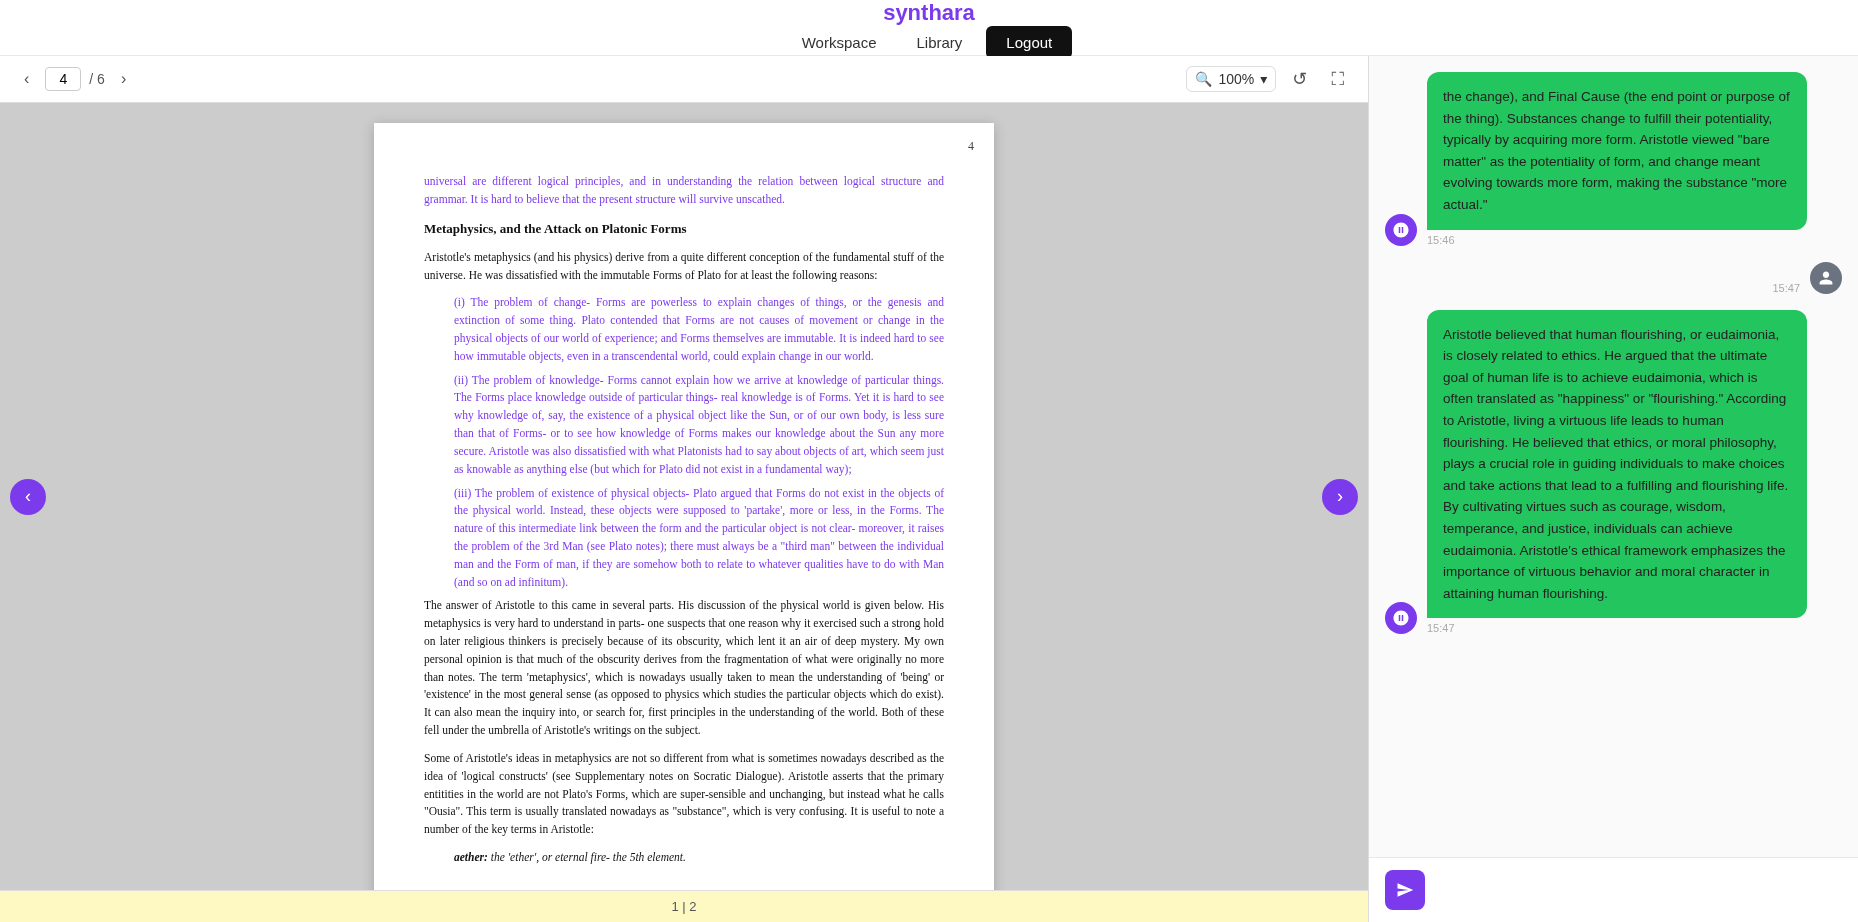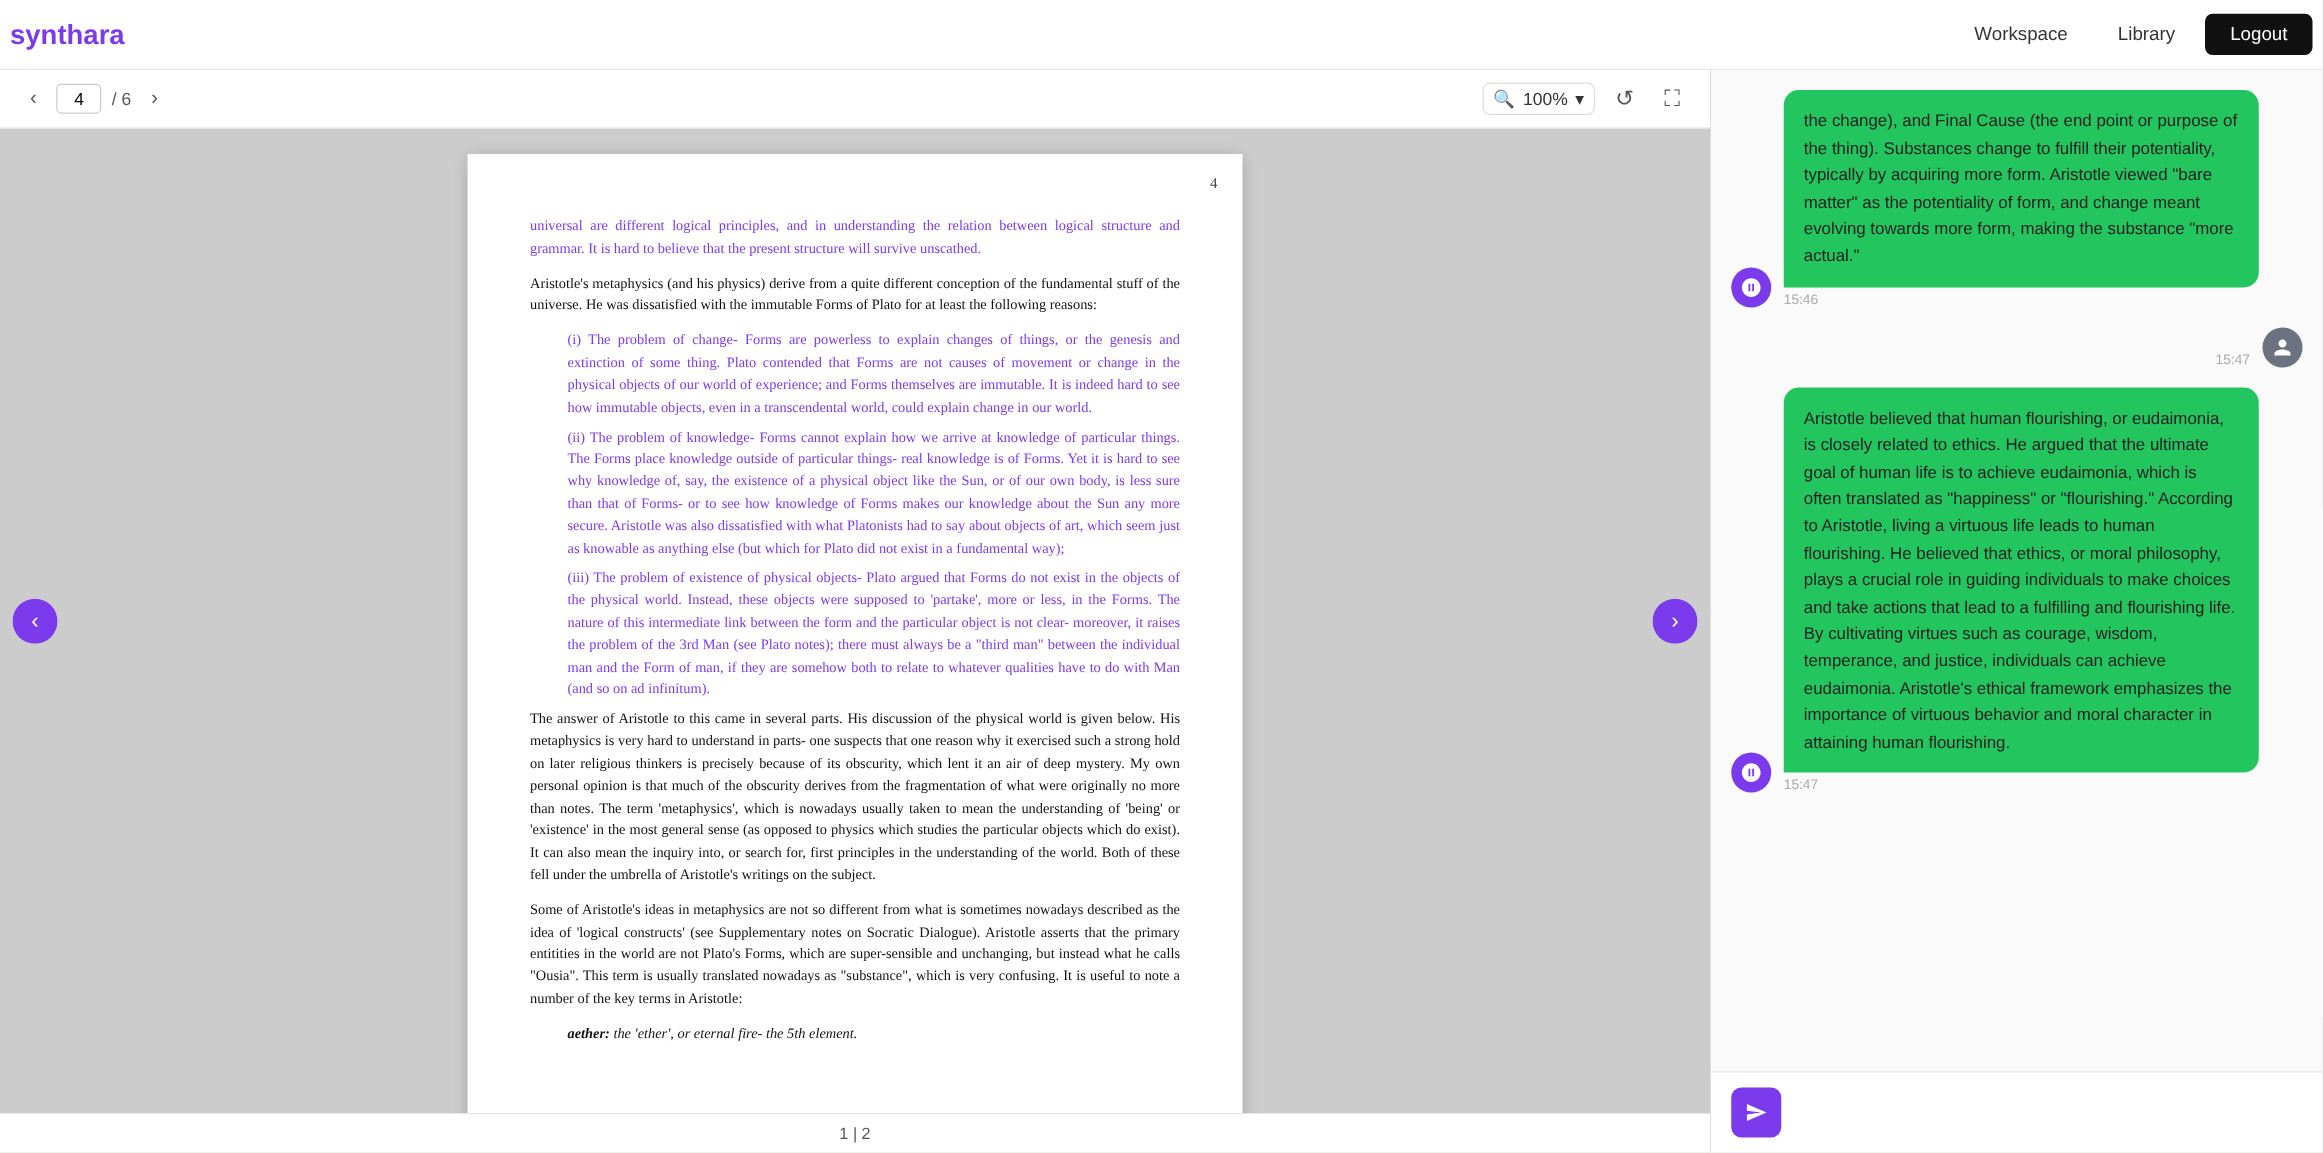--- a/index.html
+++ b/index.html
@@ -1,22 +1,22 @@
 <!DOCTYPE html>
 <html><head>
   <meta charset="utf-8">
   <style>
     * { box-sizing: border-box; margin: 0; padding: 0; }
     body { font-family: -apple-system, BlinkMacSystemFont, 'Segoe UI', sans-serif; background: #f5f5f5; display: flex; flex-direction: column; height: 922px; overflow: hidden; }
 
     
     .header {
       display: flex; align-items: center; justify-content: space-between;
-      background: #fff; padding: 0 8px; height: 56px;
-      border-bottom: 1px solid #e8e8e8; flex-shrink: 0;
+      background: #fff; padding: 0 25px; height: 56px;
+      border-bottom: 1px solid #e8e8e8; flex-shrink: 0; flex-direction: column;
     }
     .header-logo {
       font-size: 22px; font-weight: 700; color: #7c3aed;
     }
     .header-nav { display: flex; align-items: flex-start; gap: 8px; }
     .header-nav-link {
       padding: 8px 16px; color: #333; font-size: 15px;
       text-decoration: none; border-radius: 6px; cursor: pointer;
     }
     .btn-logout {
@@ -84,21 +84,21 @@
       position: absolute; top: 50%; transform: translateY(-50%);
       background: #7c3aed; color: white; border: none; border-radius: 50%;
       width: 36px; height: 36px; font-size: 18px; cursor: pointer;
       display: flex; align-items: center; justify-content: center; z-index: 10;
     }
     .pdf-arrow-left { left: 10px; }
     .pdf-arrow-right { right: 10px; }
 
     
     .pdf-bottom-bar {
-      background: #ffffff; border-top: 1px solid #ddd; padding: 8px;
+      background: #fef9c3; border-top: 1px solid #ddd; padding: 8px;
       text-align: center; font-size: 13px; color: #555; flex-shrink: 0;
     }
 
     
     .chat-panel {
       width: 490px; display: flex; flex-direction: column;
       border-left: 1px solid #ddd; background: #fff; flex-shrink: 0;
     }
     .chat-messages {
       flex: 1; overflow-y: auto; padding: 16px; display: flex;
@@ -193,20 +193,21 @@
       <button class="pdf-arrow-left">‹</button>
       <button class="pdf-arrow-right">›</button>
 
       <div class="pdf-scroll">
         <div class="pdf-page">
           <div class="pdf-page-number">4</div>
           <div class="pdf-content">
             <p>
               <span class="highlighted">universal are different logical principles, and in understanding the relation between logical structure and grammar. It is hard to believe that the present structure will survive unscathed.</span>
             </p>
+            <p class="pdf-section-title">Metaphysics, and the Attack on Platonic Forms</p>
             <p>Aristotle's metaphysics (and his physics) derive from a quite different conception of the fundamental stuff of the universe. He was dissatisfied with the immutable Forms of Plato for at least the following reasons:</p>
             <p class="indented highlighted">(i) The problem of change- Forms are powerless to explain changes of things, or the genesis and extinction of some thing. Plato contended that Forms are not causes of movement or change in the physical objects of our world of experience; and Forms themselves are immutable. It is indeed hard to see how immutable objects, even in a transcendental world, could explain change in our world.</p>
             <p class="indented highlighted">(ii) The problem of knowledge- Forms cannot explain how we arrive at knowledge of particular things. The Forms place knowledge outside of particular things- real knowledge is of Forms. Yet it is hard to see why knowledge of, say, the existence of a physical object like the Sun, or of our own body, is less sure than that of Forms- or to see how knowledge of Forms makes our knowledge about the Sun any more secure. Aristotle was also dissatisfied with what Platonists had to say about objects of art, which seem just as knowable as anything else (but which for Plato did not exist in a fundamental way);</p>
             <p class="indented highlighted">(iii) The problem of existence of physical objects- Plato argued that Forms do not exist in the objects of the physical world. Instead, these objects were supposed to 'partake', more or less, in the Forms. The nature of this intermediate link between the form and the particular object is not clear- moreover, it raises the problem of the 3rd Man (see Plato notes); there must always be a "third man" between the individual man and the Form of man, if they are somehow both to relate to whatever qualities have to do with Man (and so on ad infinitum).</p>
             <p>The answer of Aristotle to this came in several parts. His discussion of the physical world is given below. His metaphysics is very hard to understand in parts- one suspects that one reason why it exercised such a strong hold on later religious thinkers is precisely because of its obscurity, which lent it an air of deep mystery. My own personal opinion is that much of the obscurity derives from the fragmentation of what were originally no more than notes. The term 'metaphysics', which is nowadays usually taken to mean the understanding of 'being' or 'existence' in the most general sense (as opposed to physics which studies the particular objects which do exist). It can also mean the inquiry into, or search for, first principles in the understanding of the world. Both of these fell under the umbrella of Aristotle's writings on the subject.</p>
             <p>Some of Aristotle's ideas in metaphysics are not so different from what is sometimes nowadays described as the idea of 'logical constructs' (see Supplementary notes on Socratic Dialogue). Aristotle asserts that the primary entitities in the world are not Plato's Forms, which are super-sensible and unchanging, but instead what he calls "Ousia". This term is usually translated nowadays as "substance", which is very confusing. It is useful to note a number of the key terms in Aristotle:</p>
             <div id="terms-container" style="margin-left:30px;">
             <p style="margin-bottom: 8px;"><span class="italic"><span class="bold">aether:</span> the 'ether', or eternal fire- the 5th element.</span></p>
               </div>
           </div>

